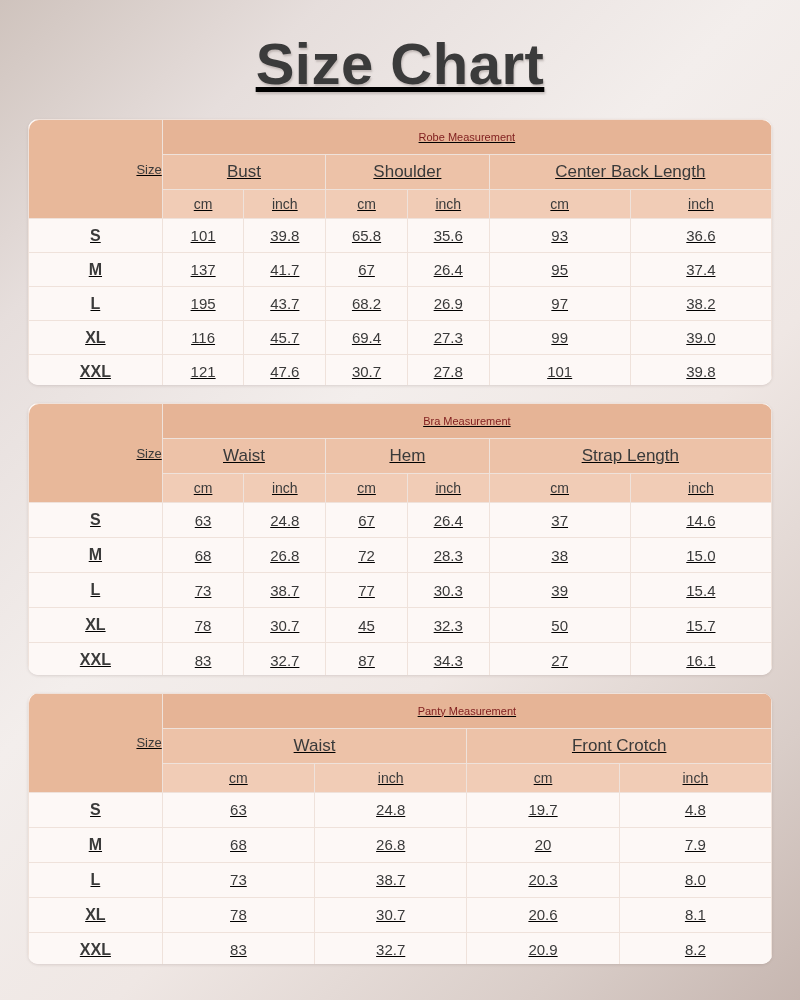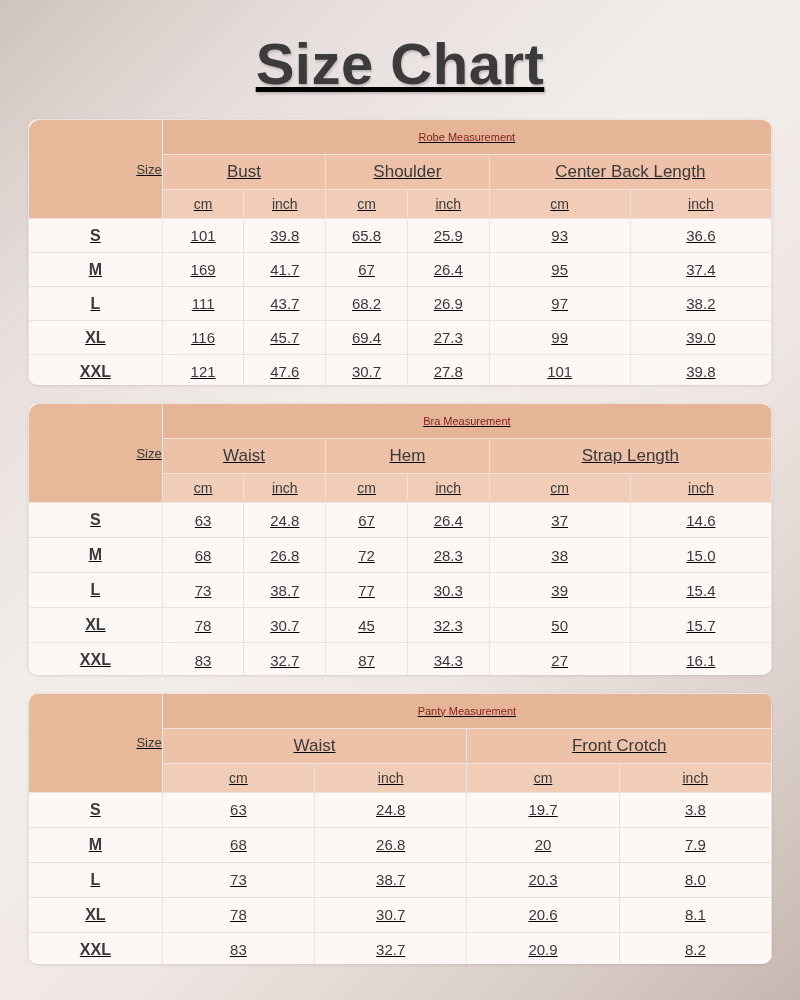--- a/index.html
+++ b/index.html
@@ -130,36 +130,36 @@
           <td class="hdr-unit">inch</td>
           <td class="hdr-unit">cm</td>
           <td class="hdr-unit">inch</td>
         </tr>
 
         <tr>
           <td class="size-label">S</td>
           <td class="data-cell">101</td>
           <td class="data-cell">39.8</td>
           <td class="data-cell">65.8</td>
-          <td class="data-cell">25.9</td>
+          <td class="data-cell">35.6</td>
           <td class="data-cell">93</td>
           <td class="data-cell">36.6</td>
         </tr>
         <tr>
           <td class="size-label">M</td>
-          <td class="data-cell">169</td>
+          <td class="data-cell">137</td>
           <td class="data-cell">41.7</td>
           <td class="data-cell">67</td>
           <td class="data-cell">26.4</td>
           <td class="data-cell">95</td>
           <td class="data-cell">37.4</td>
         </tr>
         <tr>
           <td class="size-label">L</td>
-          <td class="data-cell">111</td>
+          <td class="data-cell">195</td>
           <td class="data-cell">43.7</td>
           <td class="data-cell">68.2</td>
           <td class="data-cell">26.9</td>
           <td class="data-cell">97</td>
           <td class="data-cell">38.2</td>
         </tr>
         <tr>
           <td class="size-label">XL</td>
           <td class="data-cell">116</td>
           <td class="data-cell">45.7</td>
@@ -283,21 +283,21 @@
           <td class="hdr-unit">inch</td>
           <td class="hdr-unit">cm</td>
           <td class="hdr-unit">inch</td>
         </tr>
 
         <tr>
           <td class="size-label">S</td>
           <td class="data-cell">63</td>
           <td class="data-cell">24.8</td>
           <td class="data-cell">19.7</td>
-          <td class="data-cell">3.8</td>
+          <td class="data-cell">4.8</td>
         </tr>
         <tr>
           <td class="size-label">M</td>
           <td class="data-cell">68</td>
           <td class="data-cell">26.8</td>
           <td class="data-cell">20</td>
           <td class="data-cell">7.9</td>
         </tr>
         <tr>
           <td class="size-label">L</td>

